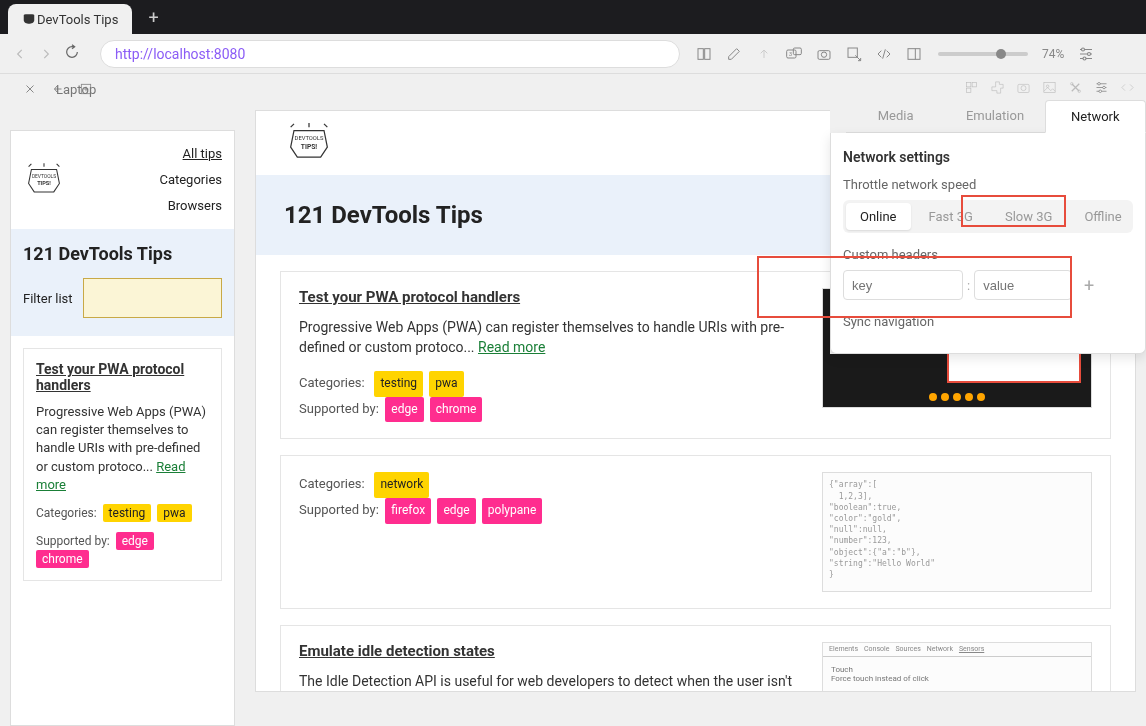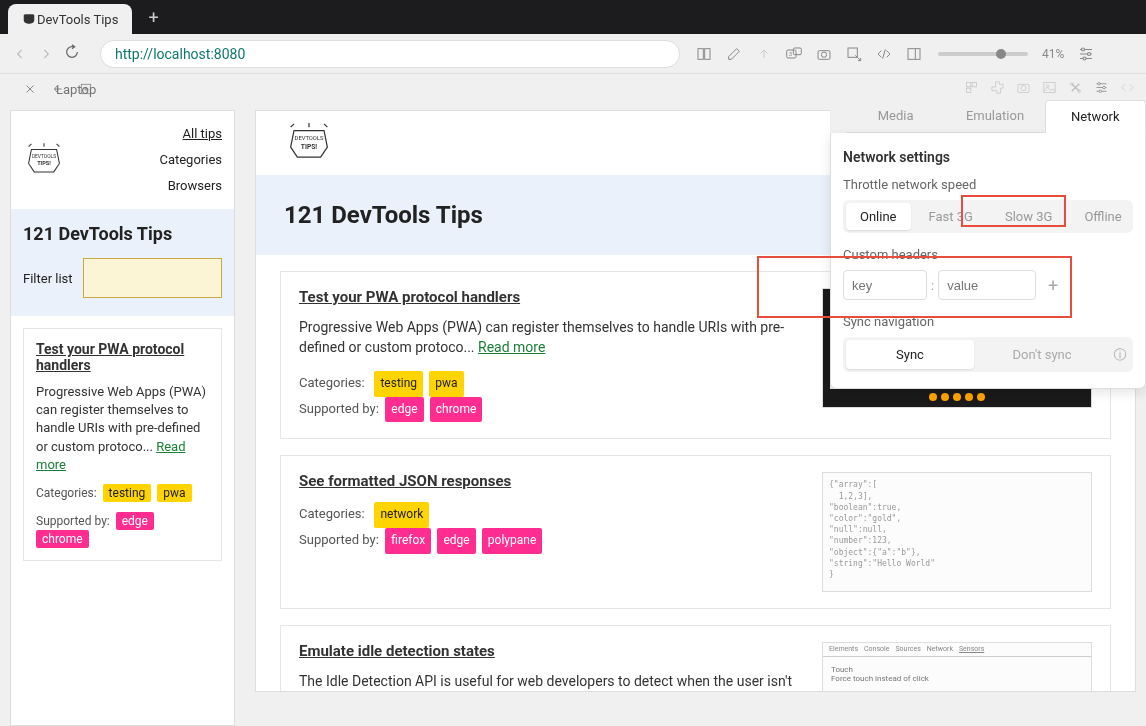--- a/index.html
+++ b/index.html
@@ -8,21 +8,21 @@
 
 .browser-chrome { background: #1c1c1f; height: 34px; display: flex; align-items: center; padding: 0 8px; }
 .browser-tab { background: #f0f0f0; border-radius: 8px 8px 0 0; padding: 7px 14px; display: flex; align-items: center; gap: 1px; height: 30px; margin-top: 4px; font-size: 13px; }
 .tab-favicon { width: 14px; height: 14px; }
 .new-tab-btn { color: #ccc; font-size: 18px; margin-left: 10px; padding: 2px 6px; cursor: pointer; }
 
 
 .toolbar { background: #f0f0f0; height: 40px; display: flex; align-items: center; padding: 0 10px; gap: 6px; border-bottom: 1px solid #ddd; }
 .nav-arrow { width: 20px; height: 20px; display: flex; align-items: center; justify-content: center; color: #bbb; font-size: 16px; }
 .reload-btn { width: 20px; height: 20px; color: #555; font-size: 14px; margin-left: 2px; }
-.address-bar { flex: 0 0 580px; height: 28px; border: 1px solid #ddd; border-radius: 14px; padding: 0 14px; display: flex; align-items: center; background: #fff; color: #0f766e; font-size: 14px; margin-left: 10px; }
+.address-bar { flex: 0 0 580px; height: 28px; border: 1px solid #ddd; border-radius: 14px; padding: 0 14px; display: flex; align-items: center; background: #fff; color: #8b5cf6; font-size: 14px; margin-left: 10px; }
 .toolbar-icons { display: flex; gap: 10px; margin-left: 8px; color: #888; }
 .toolbar-icon { width: 20px; height: 20px; display: flex; align-items: center; justify-content: center; font-size: 15px; }
 .zoom-slider { width: 90px; height: 4px; background: #ccc; border-radius: 2px; position: relative; margin-left: 8px; }
 .zoom-thumb { width: 10px; height: 10px; background: #888; border-radius: 50%; position: absolute; top: -3px; left: 58px; }
 .zoom-pct { margin-left: 8px; color: #888; font-size: 12px; }
 
 
 .sec-toolbar { background: #f0f0f0; height: 30px; display: flex; align-items: center; padding: 0 10px; gap: 8px; }
 .pane-label { color: #777; font-size: 13px; flex: none; }
 .dims { color: #666; font-size: 12px; }
@@ -34,21 +34,21 @@
 
 .red-box { border: 2px solid #e74c3c; position: absolute; pointer-events: none; z-index: 100; }
 .red-box-1 { top: 91px; left: 961px; width: 105px; height: 32px; }
 .red-box-2 { top: 152px; left: 757px; width: 315px; height: 62px; }
 
 
 .main-area { display: flex; height: calc(100% - 104px); position: relative; }
 
 
 .mobile-pane { width: 245px; display: flex; flex-direction: column; align-items: center; padding-top: 6px; }
-.mobile-preview { width: 225px; border: 1px solid #ddd; background: #fff; height: 693px; overflow: hidden; font-size: 12px; }
+.mobile-preview { width: 225px; border: 1px solid #ddd; background: #fff; height: 693px; overflow: hidden; font-size: 12px; margin-top: 20px; }
 .mobile-header { display: flex; padding: 10px 12px; justify-content: space-between; align-items: center; }
 .mobile-logo { width: 42px; height: 40px; }
 .mobile-nav { text-align: right; font-size: 13px; line-height: 2; }
 .mobile-nav a { color: #222; text-decoration: underline; }
 .mobile-nav .active { text-decoration: underline; }
 .mobile-hero { background: #eaf1fa; padding: 14px 12px 18px; }
 .mobile-title { font-size: 18px; font-weight: 700; color: #222; margin-bottom: 14px; }
 .mobile-filter-row { display: flex; align-items: center; gap: 10px; }
 .mobile-filter-label { font-size: 13px; color: #222; }
 .mobile-filter-input { flex: 1; height: 40px; border: 1px solid #c8a946; background: #fbf5d6; }
@@ -97,21 +97,21 @@
 .dt-tab { flex: 1; text-align: center; padding: 8px 0; font-size: 13px; color: #999; cursor: pointer; }
 .dt-tab.active { color: #222; background: #fff; border: 1px solid #ddd; border-bottom: 1px solid #fff; margin-bottom: -1px; border-radius: 4px 4px 0 0; }
 .dt-panel { background: #fff; border: 1px solid #ddd; border-top: none; padding: 16px 12px; box-shadow: 0 4px 12px rgba(0,0,0,0.1); border-radius: 0 0 6px 6px; }
 .dt-section-title { font-size: 14px; font-weight: 600; color: #333; margin-bottom: 12px; }
 .dt-subtitle { font-size: 13px; color: #666; margin-bottom: 8px; }
 .throttle-group { display: flex; gap: 4px; background: #f3f3f3; border-radius: 6px; padding: 3px; margin-bottom: 14px; }
 .throttle-btn { flex: none; padding: 6px 14px; font-size: 13px; color: #999; border-radius: 4px; cursor: pointer; text-align: center; }
 .throttle-btn.active { background: #fff; color: #222; box-shadow: 0 1px 2px rgba(0,0,0,0.1); }
 .headers-row { display: flex; gap: 4px; align-items: center; margin-bottom: 14px; }
 .headers-row input { height: 30px; border: 1px solid #ddd; border-radius: 4px; padding: 0 8px; font-size: 13px; color: #888; }
-.headers-row .key { width: 84px; }
+.headers-row .key { width: 120px; }
 .headers-row .colon { color: #aaa; }
 .headers-row .val { width: 98px; }
 .headers-row .add { width: 26px; height: 26px; display: flex; align-items: center; justify-content: center; color: #aaa; font-size: 18px; }
 .sync-row { display: flex; gap: 4px; background: #f3f3f3; border-radius: 6px; padding: 3px; align-items: center; }
 .sync-btn { flex: 1; padding: 7px 0; text-align: center; font-size: 13px; border-radius: 4px; }
 .sync-btn.active { background: #fff; color: #222; box-shadow: 0 1px 2px rgba(0,0,0,0.1); }
 .sync-btn.inactive { color: #aaa; }
 .info-icon { width: 20px; color: #aaa; text-align: center; font-size: 13px; }
 
 
@@ -193,21 +193,21 @@
     <div class="toolbar-icon">
         <svg width="16" height="16" viewBox="0 0 24 24">
           <rect x="3" y="4" width="18" height="16" stroke="#888" fill="none" stroke-width="1.5"></rect>
           <line x1="14" y1="4" x2="14" y2="20" stroke="#888" stroke-width="1.5"></line>
         </svg>
       </div>
   </div>
   <div class="zoom-slider">
     <div class="zoom-thumb"></div>
   </div>
-  <div class="zoom-pct">41%</div>
+  <div class="zoom-pct">74%</div>
   <div class="toolbar-icon" style="margin-left:6px;">
       <svg width="18" height="18" viewBox="0 0 24 24">
         <path d="M4 6 L20 6 M4 12 L20 12 M4 18 L20 18" stroke="#888" stroke-width="1.5"></path>
         <circle cx="8" cy="6" r="2" fill="#f0f0f0" stroke="#888" stroke-width="1.5"></circle>
         <circle cx="16" cy="12" r="2" fill="#f0f0f0" stroke="#888" stroke-width="1.5"></circle>
         <circle cx="10" cy="18" r="2" fill="#f0f0f0" stroke="#888" stroke-width="1.5"></circle>
       </svg>
     </div>
 </div>
 
@@ -318,21 +318,20 @@
               <span></span>
               <span></span>
               <span></span>
               <span></span>
             </div>
         </div>
       </div>
 
       <div class="article">
         <div class="article-content">
-          <h3>See formatted JSON responses</h3>
           <div class="article-meta">
             <span>Categories:</span>&nbsp;&nbsp;
             <span class="tag tag-y">network</span><br>
             <span>Supported by:</span>&nbsp;
             <span class="tag tag-m">firefox</span>
             <span class="tag tag-m">edge</span>
             <span class="tag tag-m">polypane</span>
           </div>
         </div>
         <div class="article-thumb thumb-light">{"array":[<br>&nbsp;&nbsp;1,2,3],<br>"boolean":true,<br>"color":"gold",<br>"null":null,<br>"number":123,<br>"object":{"a":"b"},<br>"string":"Hello World"<br>}</div>
@@ -420,21 +419,16 @@
         <div class="throttle-btn">Offline</div>
       </div>
       <div class="dt-subtitle">Custom headers</div>
       <div class="headers-row">
         <input class="key" placeholder="key" style="">
         <span class="colon">:</span>
         <input class="val" placeholder="value" style="">
         <div class="add">+</div>
       </div>
       <div class="dt-subtitle">Sync navigation</div>
-      <div class="sync-row">
-        <div class="sync-btn active">Sync</div>
-        <div class="sync-btn inactive">Don't sync</div>
-        <div class="info-icon">ⓘ</div>
-      </div>
     </div>
   </div>
 
 </div>
 
 </body></html>

